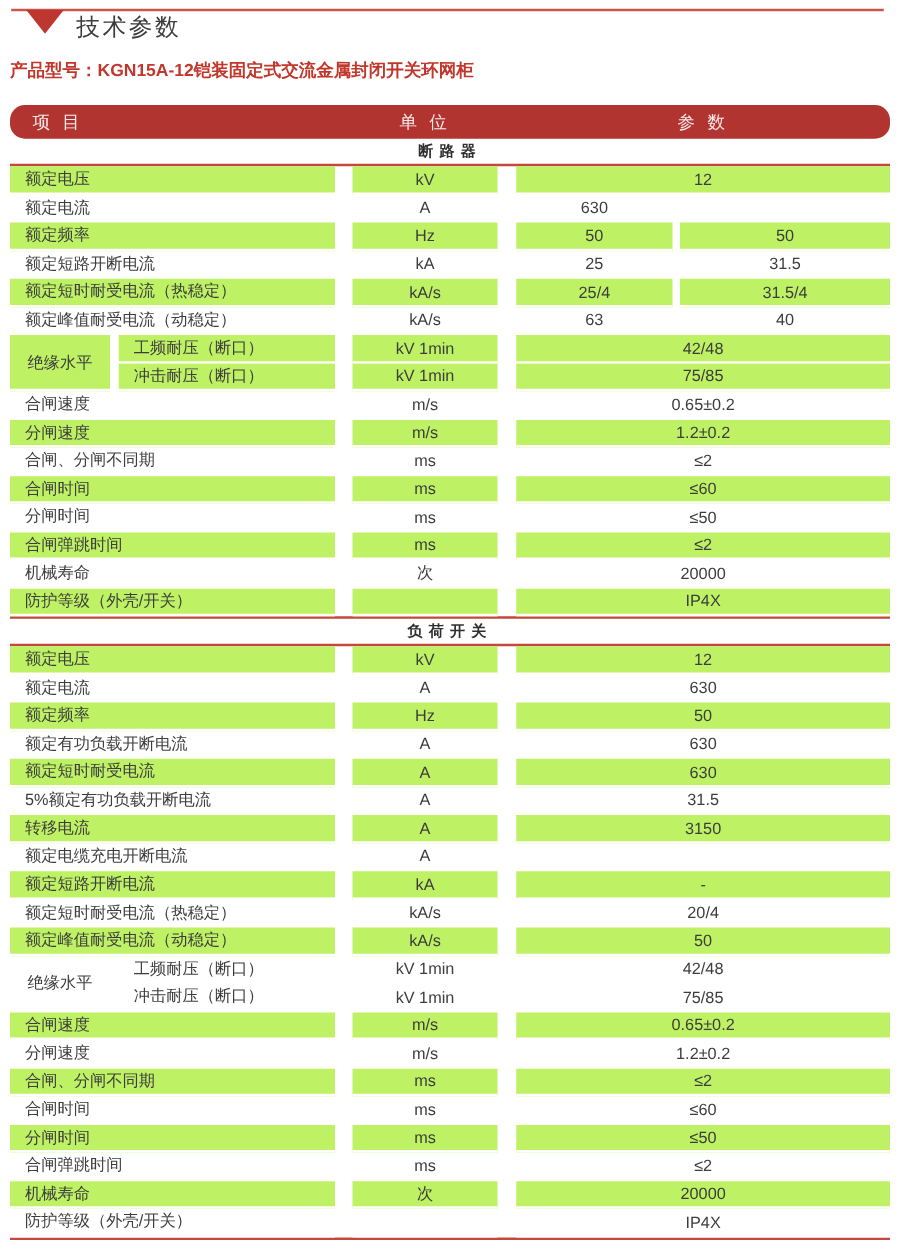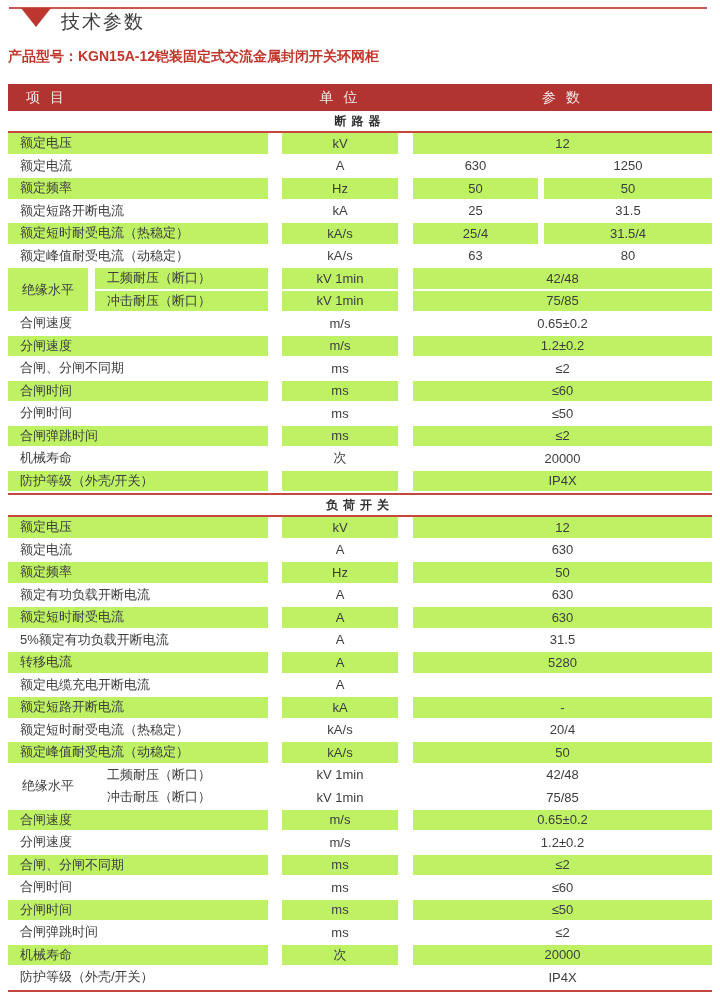--- a/index.html
+++ b/index.html
@@ -13,21 +13,21 @@
   .tri{position:absolute;left:21px;top:8px;width:0;height:0;
        border-left:15px solid transparent;border-right:15px solid transparent;
        border-top:19px solid #bd362f;}
   .page-title{position:absolute;left:61px;top:9px;font-size:19px;letter-spacing:2px;
        color:#3c3c3c;font-weight:500;}
   .product{position:absolute;left:8px;top:48px;font-size:14px;font-weight:700;color:#c2372b;}
 
   
   .spec-table{position:absolute;left:8px;top:84px;width:704px;}
   .row{display:grid;grid-template-columns:260px 14px 116px 15px 125px 6px 1fr;}
-  .thead{height:27px;background:#b23431;align-items:center;}
+  .thead{height:27px;background:#b23431;align-items:center;border-radius:12px;}
   .hc{color:#f7e9e8;font-size:14px;letter-spacing:3px;display:flex;align-items:center;}
   .h-item{grid-column:1;padding-left:18px;}
   .h-unit{grid-column:3;justify-content:center;}
   .h-param{grid-column:5/8;justify-content:center;}
 
   .sec-title{height:20px;display:flex;align-items:center;justify-content:center;
        font-size:12px;font-weight:700;letter-spacing:5px;color:#2f2f2f;}
   .rule{height:2px;background:#c5473d;}
 
   .drow{height:22.5px;}
@@ -66,21 +66,20 @@
       <div class="rule"></div>
       <div class="row drow pink">
         <div class="cell c-item">额定电压</div>
         <div class="cell c-unit">kV</div>
         <div class="cell c-pm">12</div>
       </div>
       <div class="row drow">
         <div class="cell c-item">额定电流</div>
         <div class="cell c-unit">A</div>
         <div class="cell c-p1">630</div>
-        <div class="cell c-p2">1250</div>
       </div>
       <div class="row drow pink">
         <div class="cell c-item">额定频率</div>
         <div class="cell c-unit">Hz</div>
         <div class="cell c-p1">50</div>
         <div class="cell c-p2">50</div>
       </div>
       <div class="row drow">
         <div class="cell c-item">额定短路开断电流</div>
         <div class="cell c-unit">kA</div>
@@ -90,21 +89,21 @@
       <div class="row drow pink">
         <div class="cell c-item">额定短时耐受电流（热稳定）</div>
         <div class="cell c-unit">kA/s</div>
         <div class="cell c-p1">25/4</div>
         <div class="cell c-p2">31.5/4</div>
       </div>
       <div class="row drow">
         <div class="cell c-item">额定峰值耐受电流（动稳定）</div>
         <div class="cell c-unit">kA/s</div>
         <div class="cell c-p1">63</div>
-        <div class="cell c-p2">80</div>
+        <div class="cell c-p2">40</div>
       </div>
       <div class="group pink">
         <div class="cell g-label">绝缘水平</div>
         <div class="cell g-item" style="grid-row: 1;">工频耐压（断口）</div>
         <div class="cell g-unit" style="grid-row: 1;">kV 1min</div>
         <div class="cell g-val" style="grid-row: 1;">42/48</div>
         <div class="cell g-item" style="grid-row: 2;">冲击耐压（断口）</div>
         <div class="cell g-unit" style="grid-row: 2;">kV 1min</div>
         <div class="cell g-val" style="grid-row: 2;">75/85</div>
       </div>
@@ -177,21 +176,21 @@
         <div class="cell c-pm">630</div>
       </div>
       <div class="row drow">
         <div class="cell c-item">5%额定有功负载开断电流</div>
         <div class="cell c-unit">A</div>
         <div class="cell c-pm">31.5</div>
       </div>
       <div class="row drow pink">
         <div class="cell c-item">转移电流</div>
         <div class="cell c-unit">A</div>
-        <div class="cell c-pm">5280</div>
+        <div class="cell c-pm">3150</div>
       </div>
       <div class="row drow">
         <div class="cell c-item">额定电缆充电开断电流</div>
         <div class="cell c-unit">A</div>
       </div>
       <div class="row drow pink">
         <div class="cell c-item">额定短路开断电流</div>
         <div class="cell c-unit">kA</div>
         <div class="cell c-pm">-</div>
       </div>

